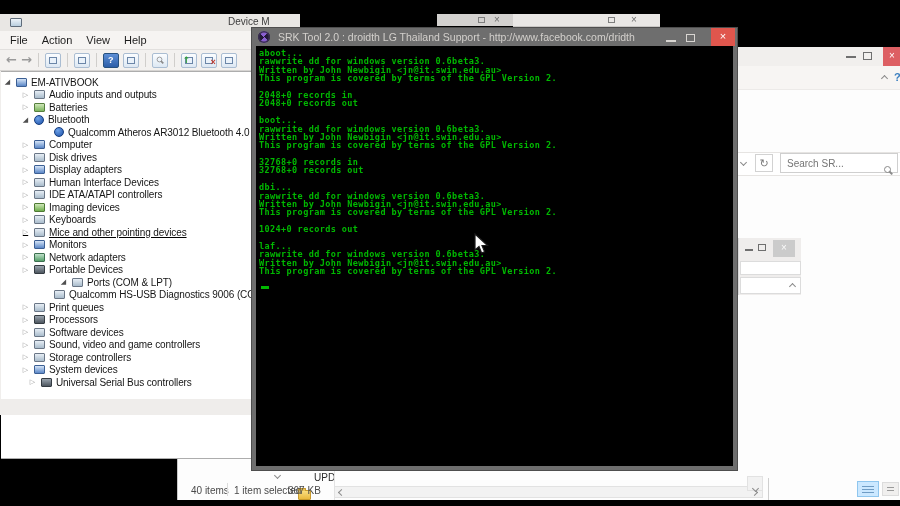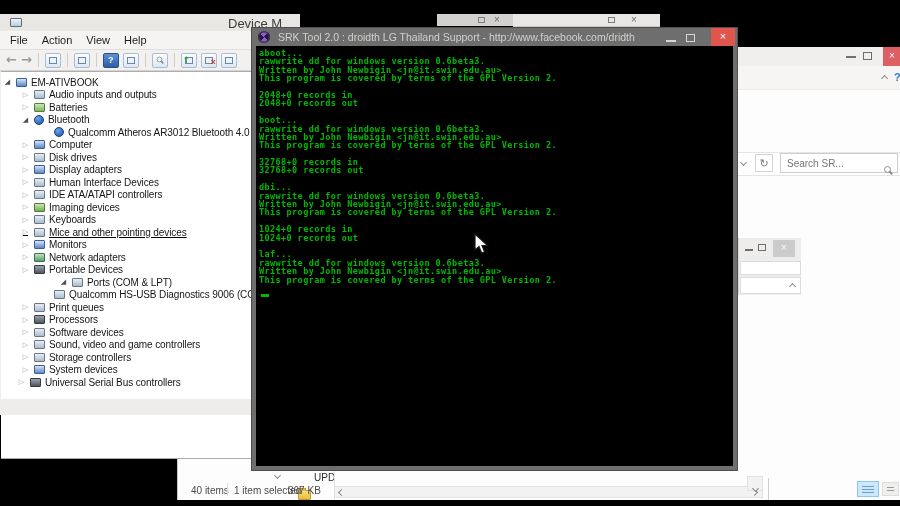--- a/index.html
+++ b/index.html
@@ -42,21 +42,21 @@
   .statustext { font-size:10px; color:#4a4a4a; white-space:nowrap; }
   .sbitem { font-size:10.5px; color:#333; white-space:nowrap; }
   .diskicon { width:13px; height:6px; background:linear-gradient(#ececec,#b5b5b5); border:1px solid #8f8f8f; border-radius:2px; }
   .neticon { width:13px; height:10px; background:linear-gradient(#7fb2e5,#3f72b5); border:1px solid #33557f; border-radius:1px; }
   .folder { width:13px; height:10px; background:linear-gradient(#f9dd80,#e9b93e); border:1px solid #c89b2e; border-radius:1px; position:relative; }
   .folder::before { content:""; position:absolute; top:-3px; left:-1px; width:6px; height:2px; background:#ecc456; border:1px solid #c89b2e; border-bottom:none; border-radius:1px 1px 0 0; }
 
   
   #dm { left:0; top:14px; width:300px; height:401px; background:#f0eeec; border-bottom:1px solid #b9b9b9; }
   .dm-cap { left:0; top:0; width:300px; height:17px; background:#e9e7e4; }
-  .dm-title { font-size:13px; color:#3c3c3c; white-space:nowrap; }
+  .dm-title { font-size:10px; color:#3c3c3c; white-space:nowrap; }
   .dmicon { width:12px; height:9px; border:1px solid #5f6c7a; background:linear-gradient(#eef4f9,#b9cede); border-radius:1px; }
   .dm-menubar { left:0; top:17px; width:300px; height:19px; background:#f6f4f2; border-bottom:1px solid #e2e0de; display:flex; align-items:center; gap:14px; padding-left:10px; }
   .menuitem { font-size:11px; color:#1d1d1d; }
   .dm-toolbar { left:0; top:36px; width:300px; height:21px; background:#f3f1ef; border-bottom:1px solid #d6d4d2; display:flex; align-items:center; gap:4px; padding-left:6px; }
   .navarrow { font-size:13px; color:#9a9a9a; font-weight:bold; font-family:"DejaVu Sans",sans-serif; line-height:14px; }
   .tsep { width:1px; height:14px; background:#d0cecb; margin:0 2px; }
   .tbtn { width:16px; height:15px; border:1px solid #aabdd2; background:linear-gradient(#fbfdff,#dde8f3); border-radius:2px; font-size:9px; text-align:center; line-height:13px; position:relative; }
   .tbtn .inbox { position:absolute; left:3px; top:3px; right:3px; bottom:3px; border:1px solid #6b86a8; background:#eaf2fa; }
   .tbtn.q { background:linear-gradient(#5d8fd6,#2d5ea8); color:#fff; font-weight:bold; border-color:#27517f; }
   .tbtn .redx { color:#c23b2e; font-weight:bold; font-size:9px; position:absolute; right:0px; bottom:-2px; }
@@ -354,21 +354,21 @@
         <span class="dvicon hue-gray"></span>
         <span class="tlabel">Storage controllers</span>
       </div>
 
       <div class="trow" style="padding-left: 20px;">
         <span class="exp exp-closed"></span>
         <span class="dvicon hue-sys"></span>
         <span class="tlabel">System devices</span>
       </div>
 
-      <div class="trow" style="padding-left: 16px;">
+      <div class="trow" style="padding-left: 27px;">
         <span class="exp exp-closed"></span>
         <span class="dvicon hue-dark"></span>
         <span class="tlabel">Universal Serial Bus controllers</span>
       </div>
     </div>
   <div class="abs dm-strip"></div>
 </div>
 
 <div id="fragA" class="abs">
   <div class="abs minibox" style="left:41px; top:3px;"></div>
@@ -425,21 +425,20 @@
         <div class="cline">dbi...</div>
 
         <div class="cline">rawwrite dd for windows version 0.6beta3.</div>
 
         <div class="cline">Written by John Newbigin &lt;jn@it.swin.edu.au&gt;</div>
 
         <div class="cline">This program is covered by terms of the GPL Version 2.</div>
 
         <div class="cline"></div>
 
-        <div class="cline">1024+0 records in</div>
 
         <div class="cline">1024+0 records out</div>
 
         <div class="cline"></div>
 
         <div class="cline">laf...</div>
 
         <div class="cline">rawwrite dd for windows version 0.6beta3.</div>
 
         <div class="cline">Written by John Newbigin &lt;jn@it.swin.edu.au&gt;</div>

